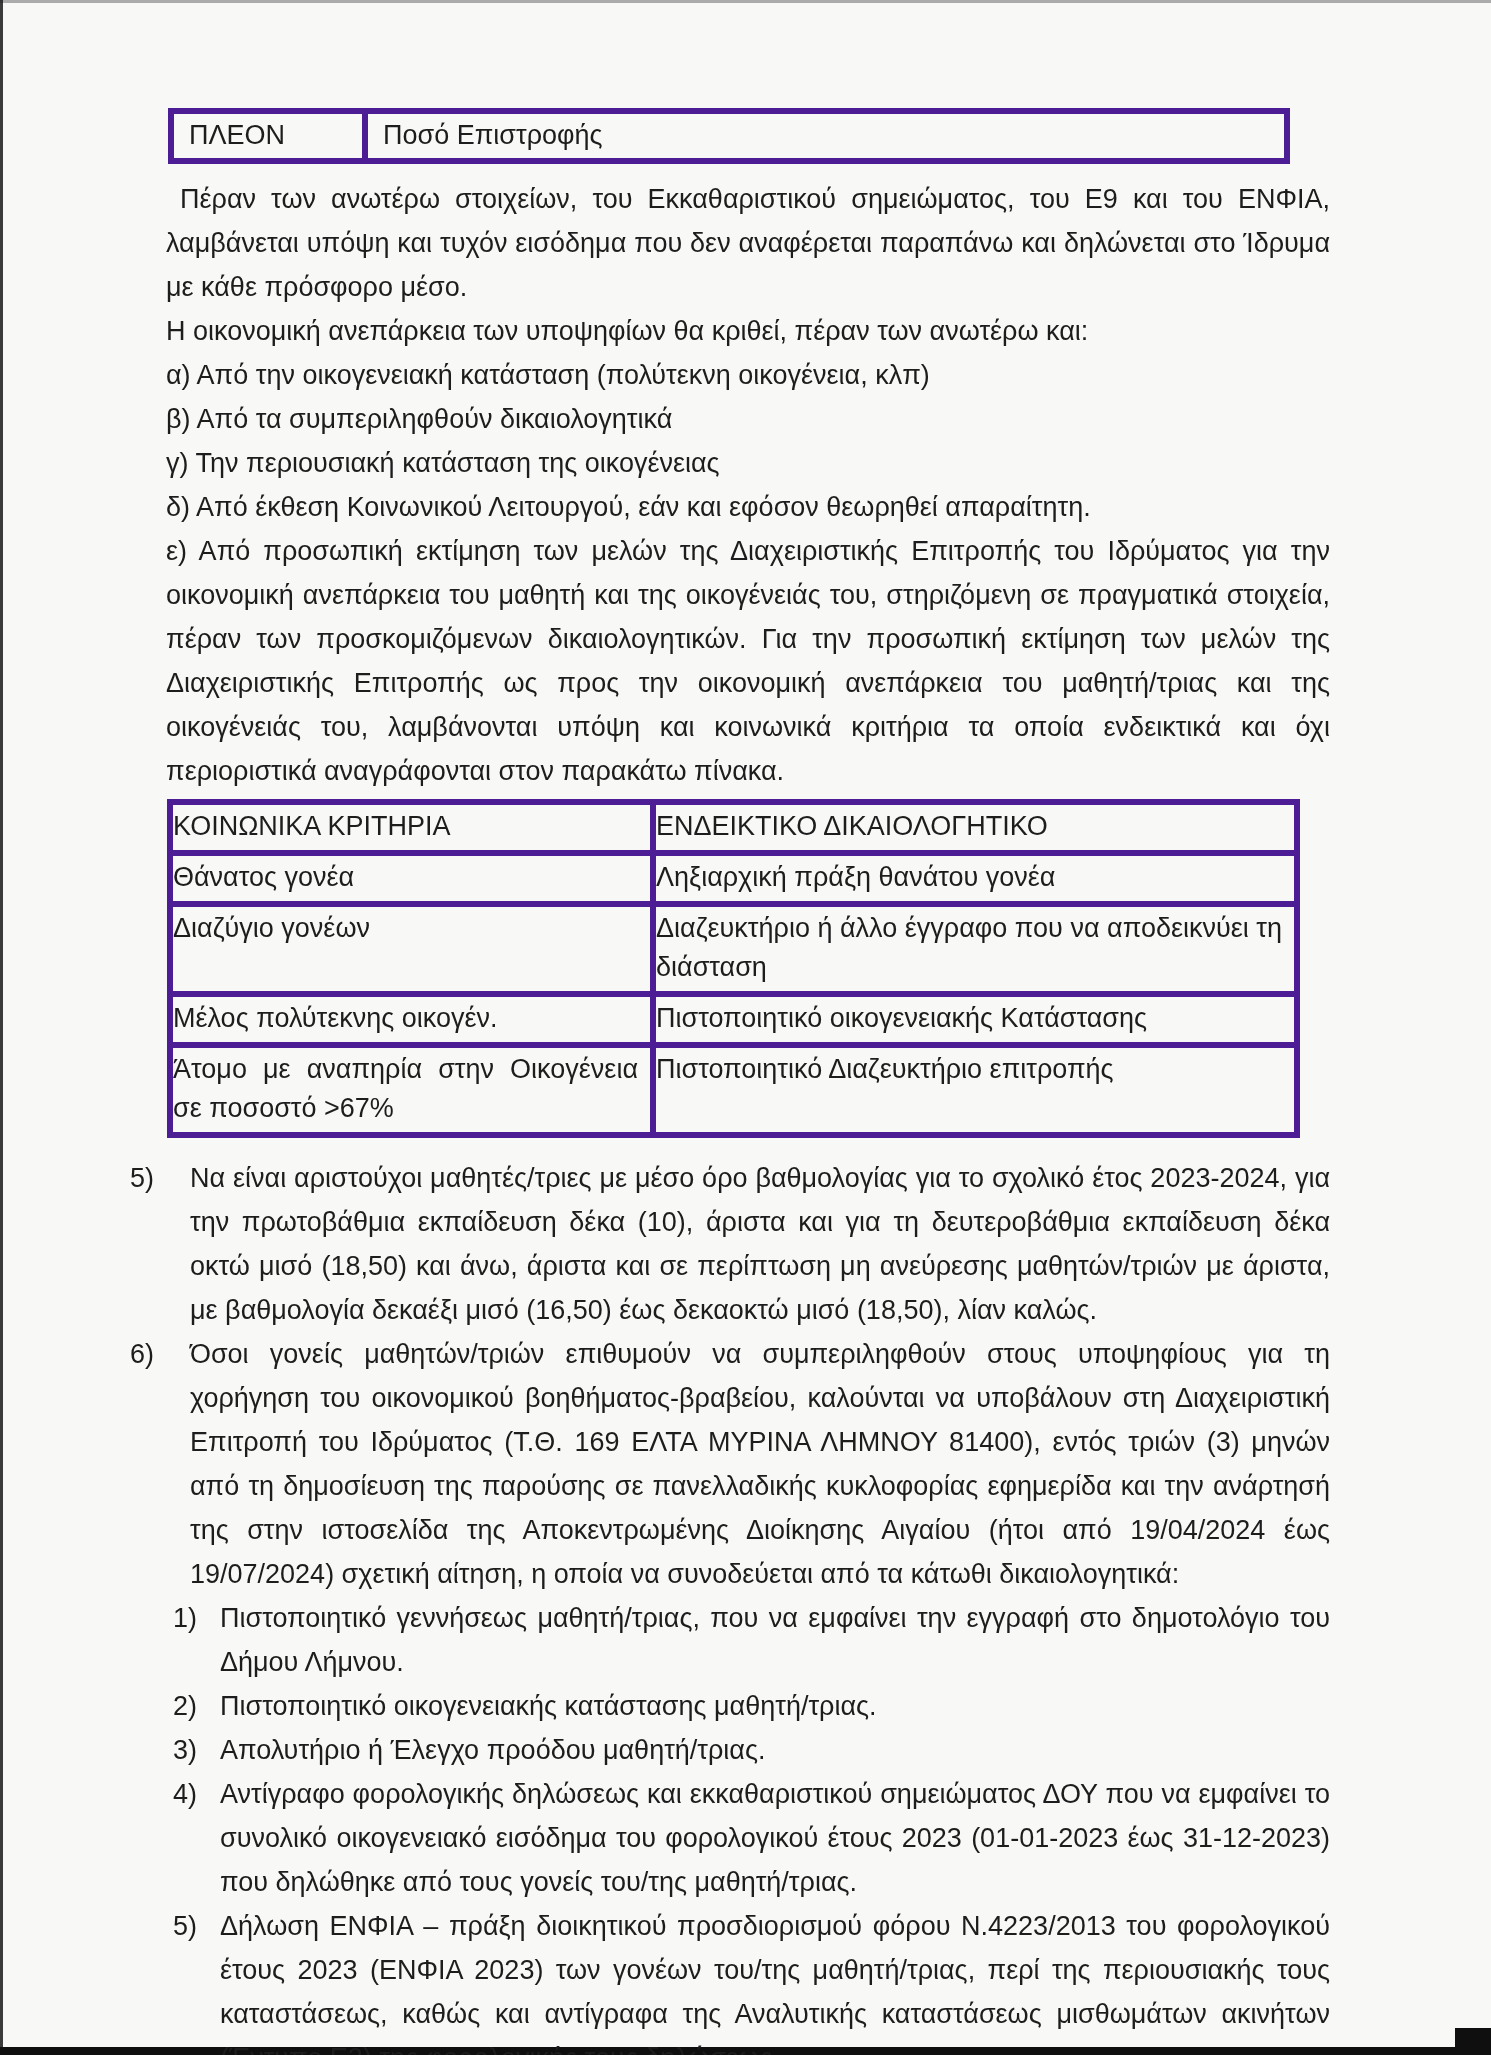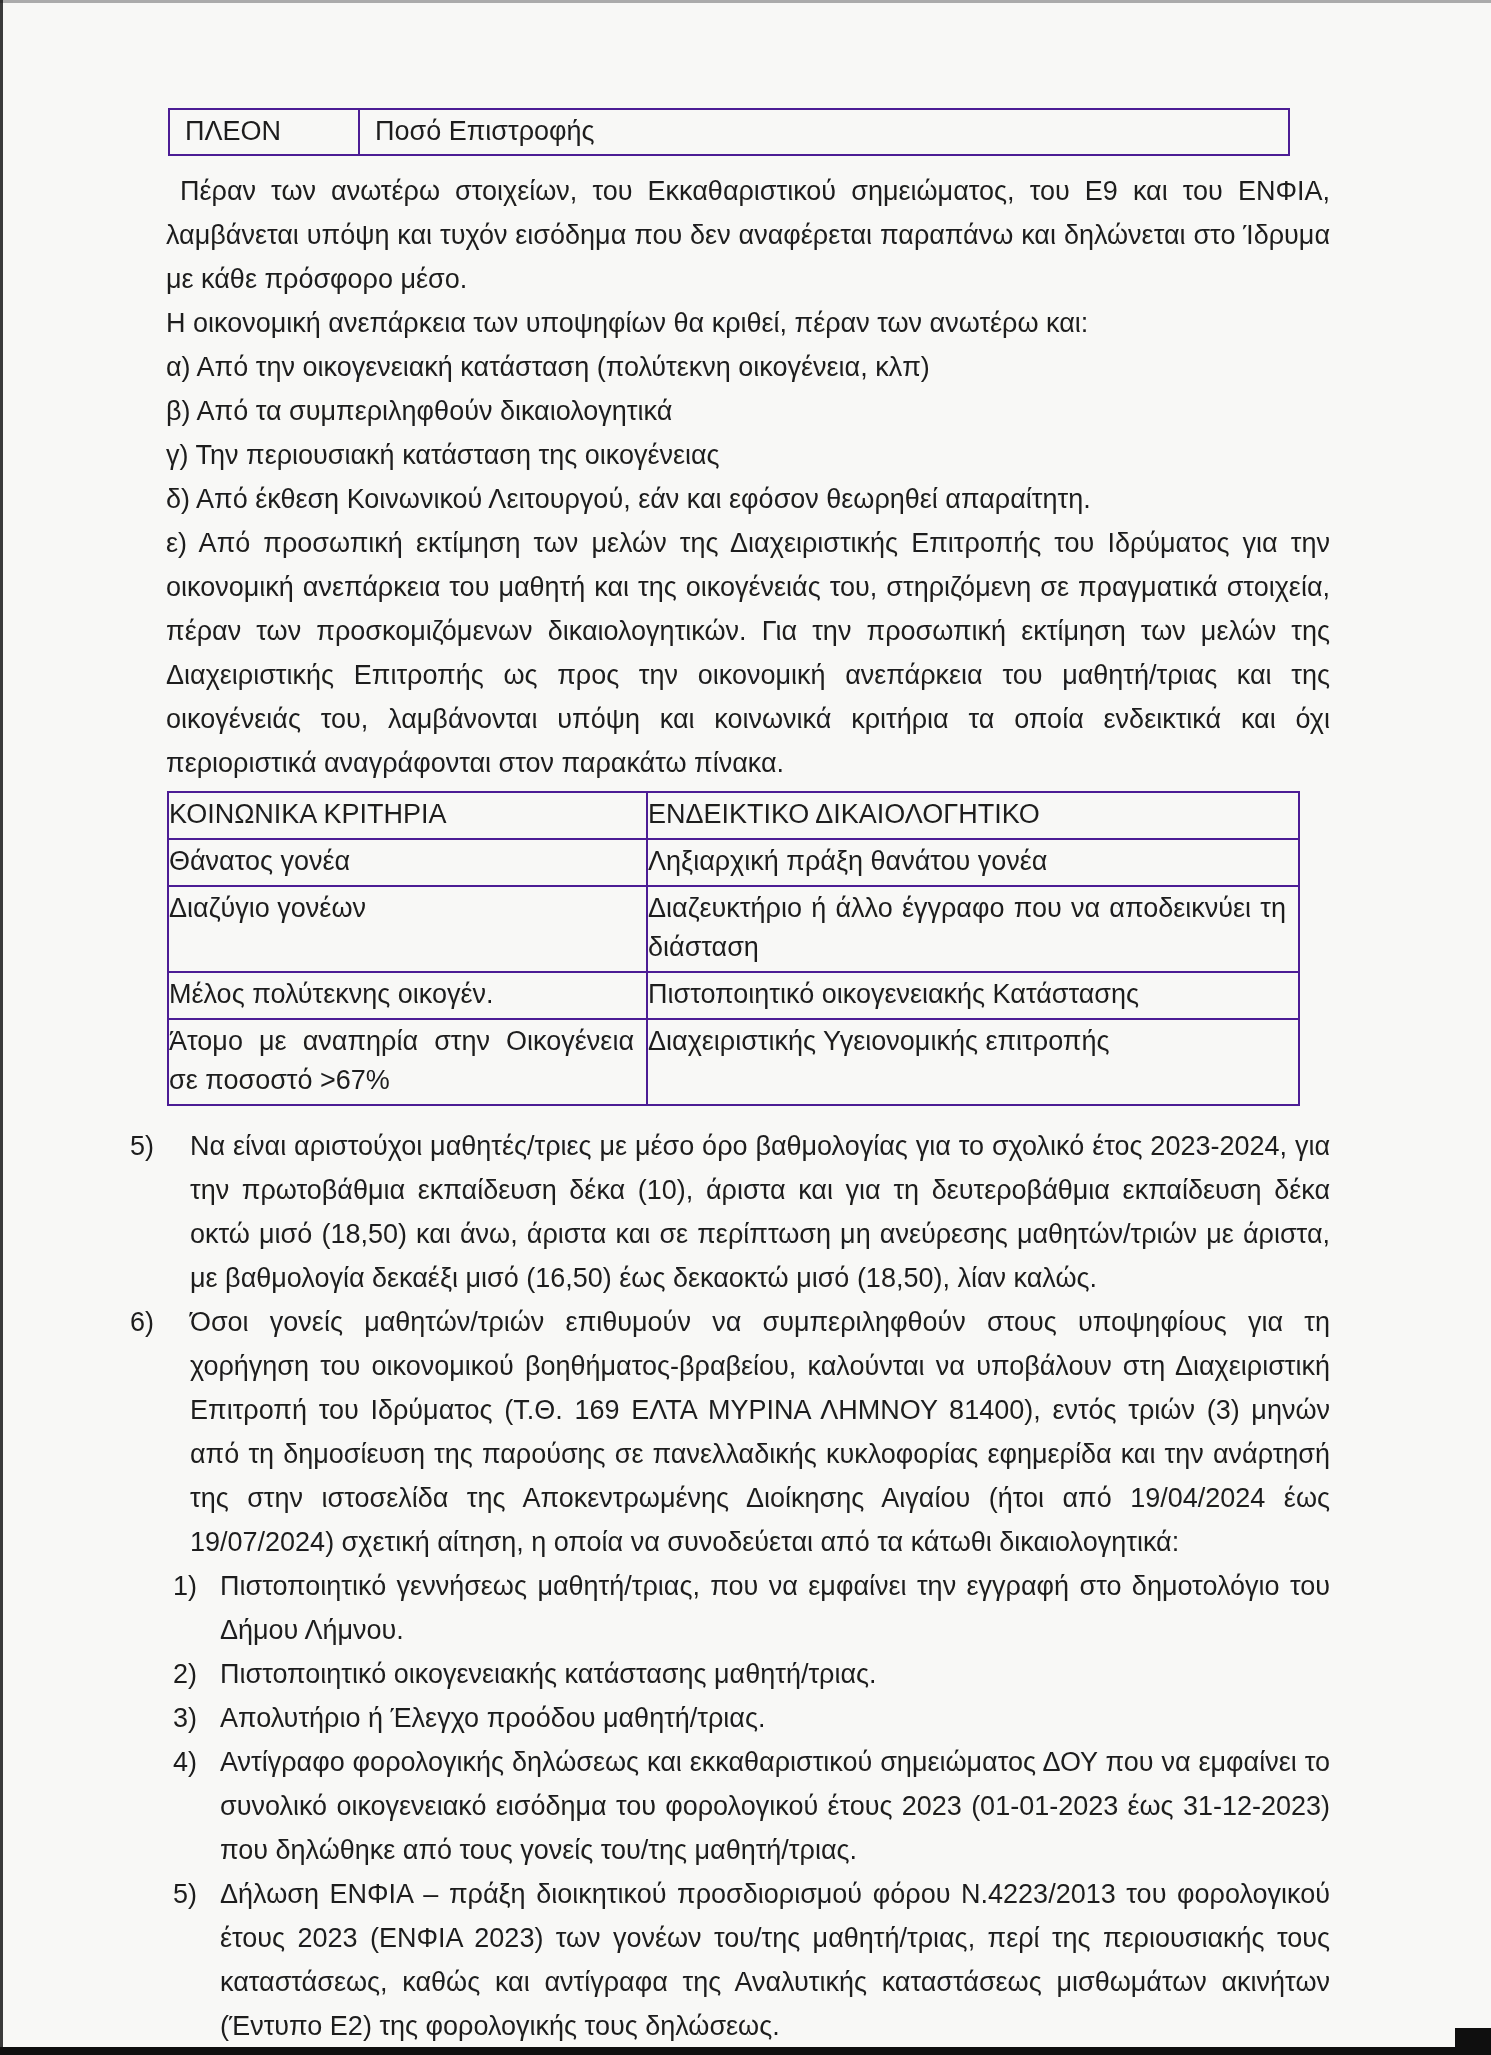--- a/index.html
+++ b/index.html
@@ -15,21 +15,21 @@
   }
   
   .edge-top{position:absolute;top:0;left:0;width:100%;height:3px;background:#ababab;}
   .edge-left{position:absolute;top:0;left:0;width:3px;height:100%;background:#1a1a1a;opacity:.85;}
   .edge-bottom{position:absolute;bottom:0;left:0;width:100%;height:8px;background:#0f0f0f;}
   .edge-corner{position:absolute;bottom:0;right:0;width:36px;height:27px;background:#0f0f0f;}
 
   .content{position:absolute;left:130px;top:108px;width:1200px;}
 
   table{border-collapse:collapse;table-layout:fixed;}
-  td,th{border:2px solid #4c1d95;font-weight:normal;text-align:left;vertical-align:top;}
+  td,th{border:6px solid #4c1d95;font-weight:normal;text-align:left;vertical-align:top;}
 
   .top-table{margin-left:38px;width:1122px;margin-bottom:13px;}
   .top-table td{height:44px;padding:0 15px;line-height:42px;}
   .top-table .c1{width:158px;}
 
   .para{margin:0 0 0 36px;width:1164px;text-align:justify;}
   .para.indent{text-indent:14px;}
 
   .criteria-table{margin:6px 0 18px 37px;width:1133px;}
   .criteria-table td{padding:2px 12px 4px 0;line-height:39px;}
@@ -84,21 +84,21 @@
       <tr>
         <td class="c1">Διαζύγιο γονέων</td>
         <td>Διαζευκτήριο ή άλλο έγγραφο που να αποδεικνύει τη διάσταση</td>
       </tr>
       <tr>
         <td class="c1">Μέλος πολύτεκνης οικογέν.</td>
         <td>Πιστοποιητικό οικογενειακής Κατάστασης</td>
       </tr>
       <tr>
         <td class="c1">Άτομο με αναπηρία στην Οικογένεια σε ποσοστό &gt;67%</td>
-        <td>Διαχειριστικής Υγειονομικής επιτροπής</td>
+        <td>Πιστοποιητικό Διαζευκτήριο επιτροπής</td>
       </tr>
     </tbody>
       </table>
 
     <div class="li">
       <div class="num">5)</div>
       <div class="txt">Να είναι αριστούχοι μαθητές/τριες με μέσο όρο βαθμολογίας για το σχολικό έτος 2023-2024, για την πρωτοβάθμια εκπαίδευση δέκα (10), άριστα και για τη δευτεροβάθμια εκπαίδευση δέκα οκτώ μισό (18,50) και άνω, άριστα και σε περίπτωση μη ανεύρεσης μαθητών/τριών με άριστα, με βαθμολογία δεκαέξι μισό (16,50) έως δεκαοκτώ μισό (18,50), λίαν καλώς.</div>
     </div>
     <div class="li">
       <div class="num">6)</div>

